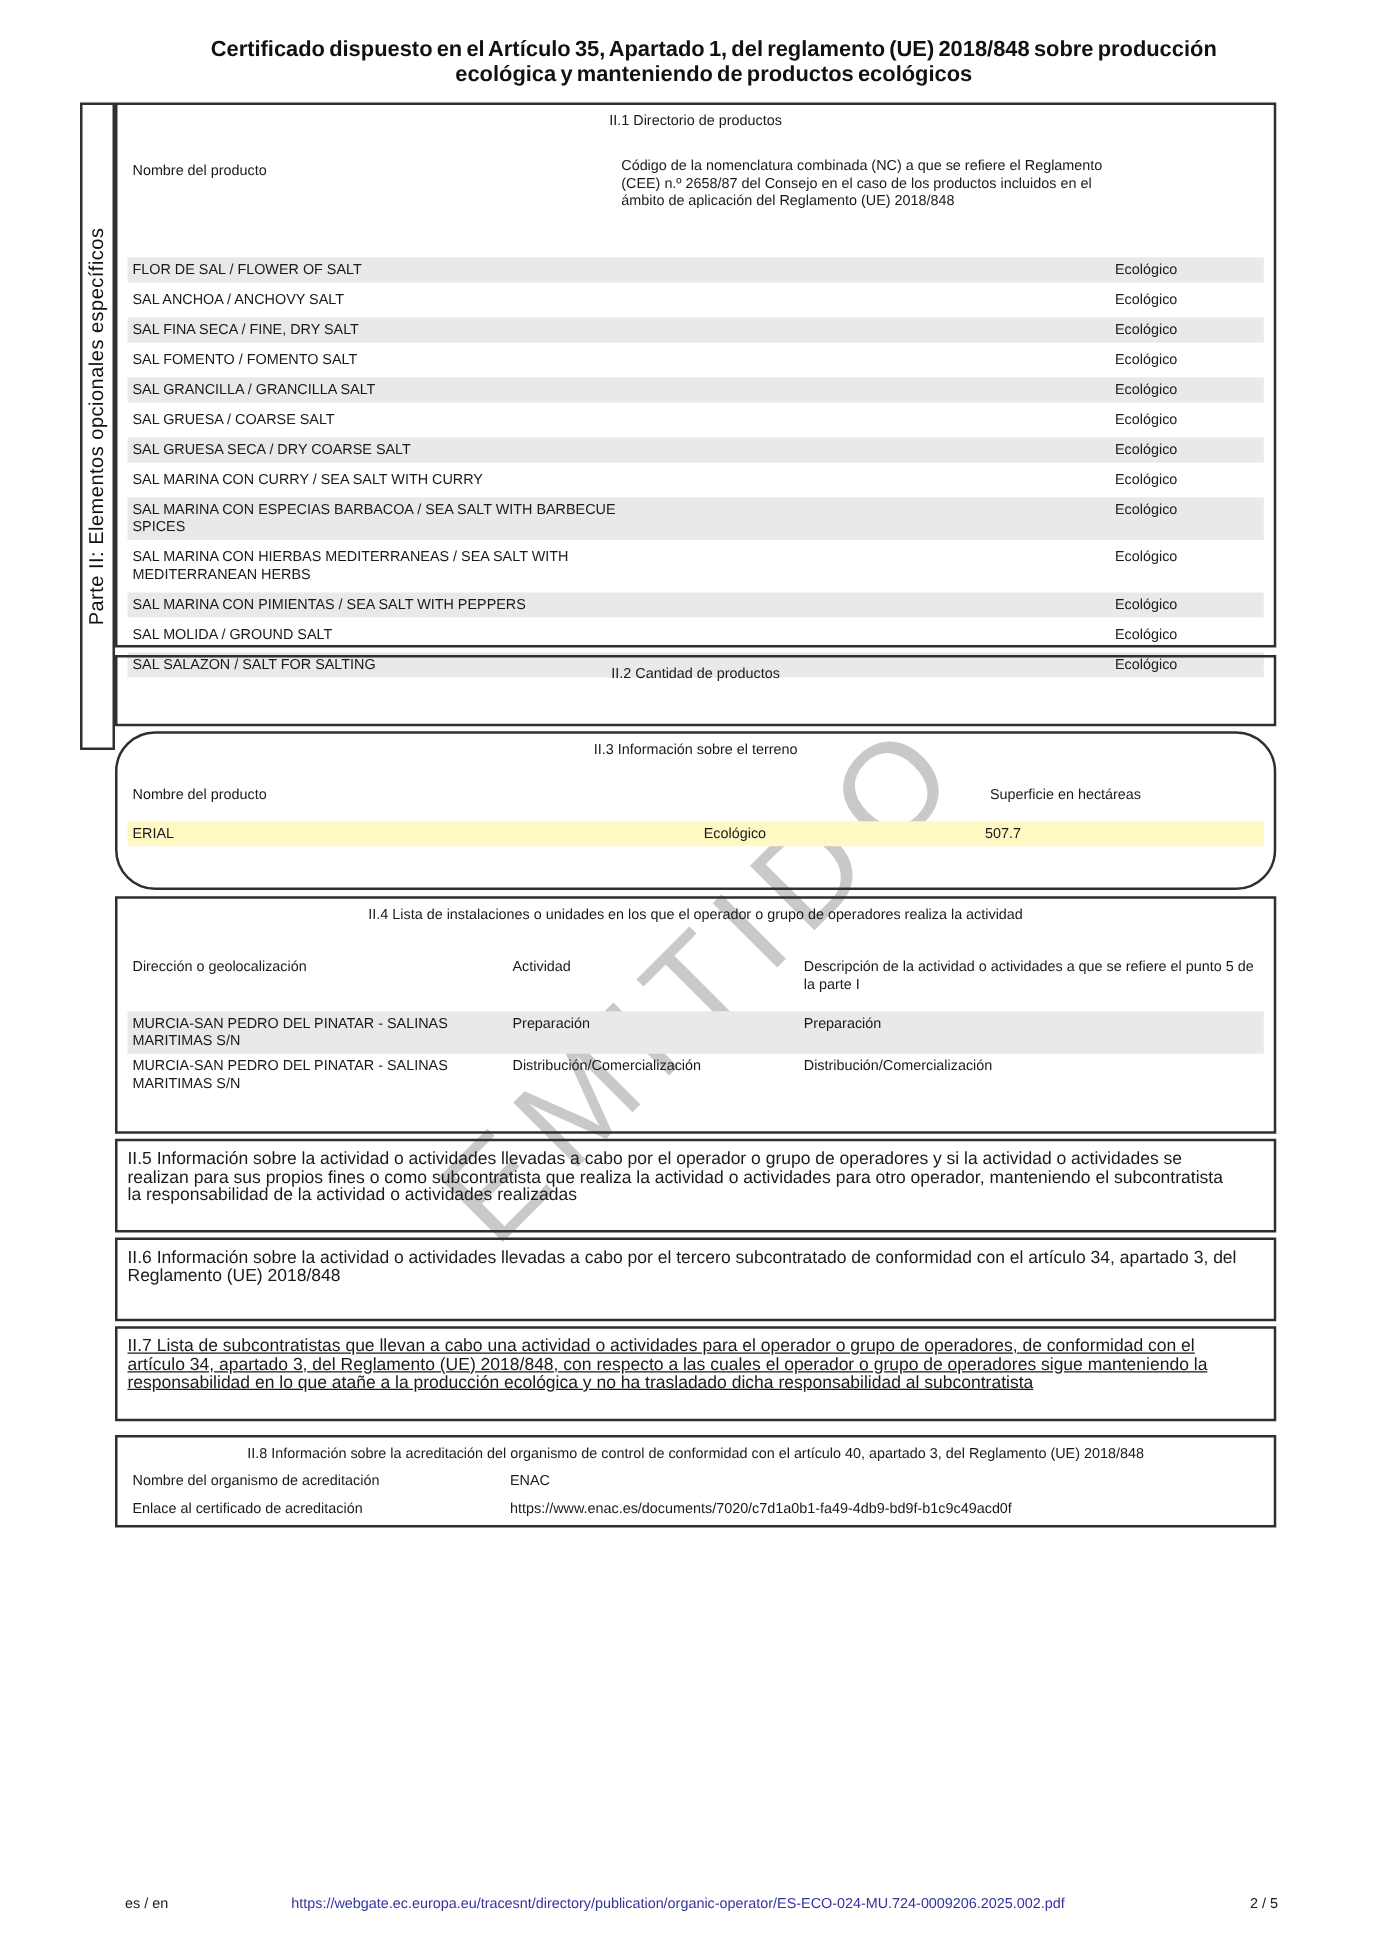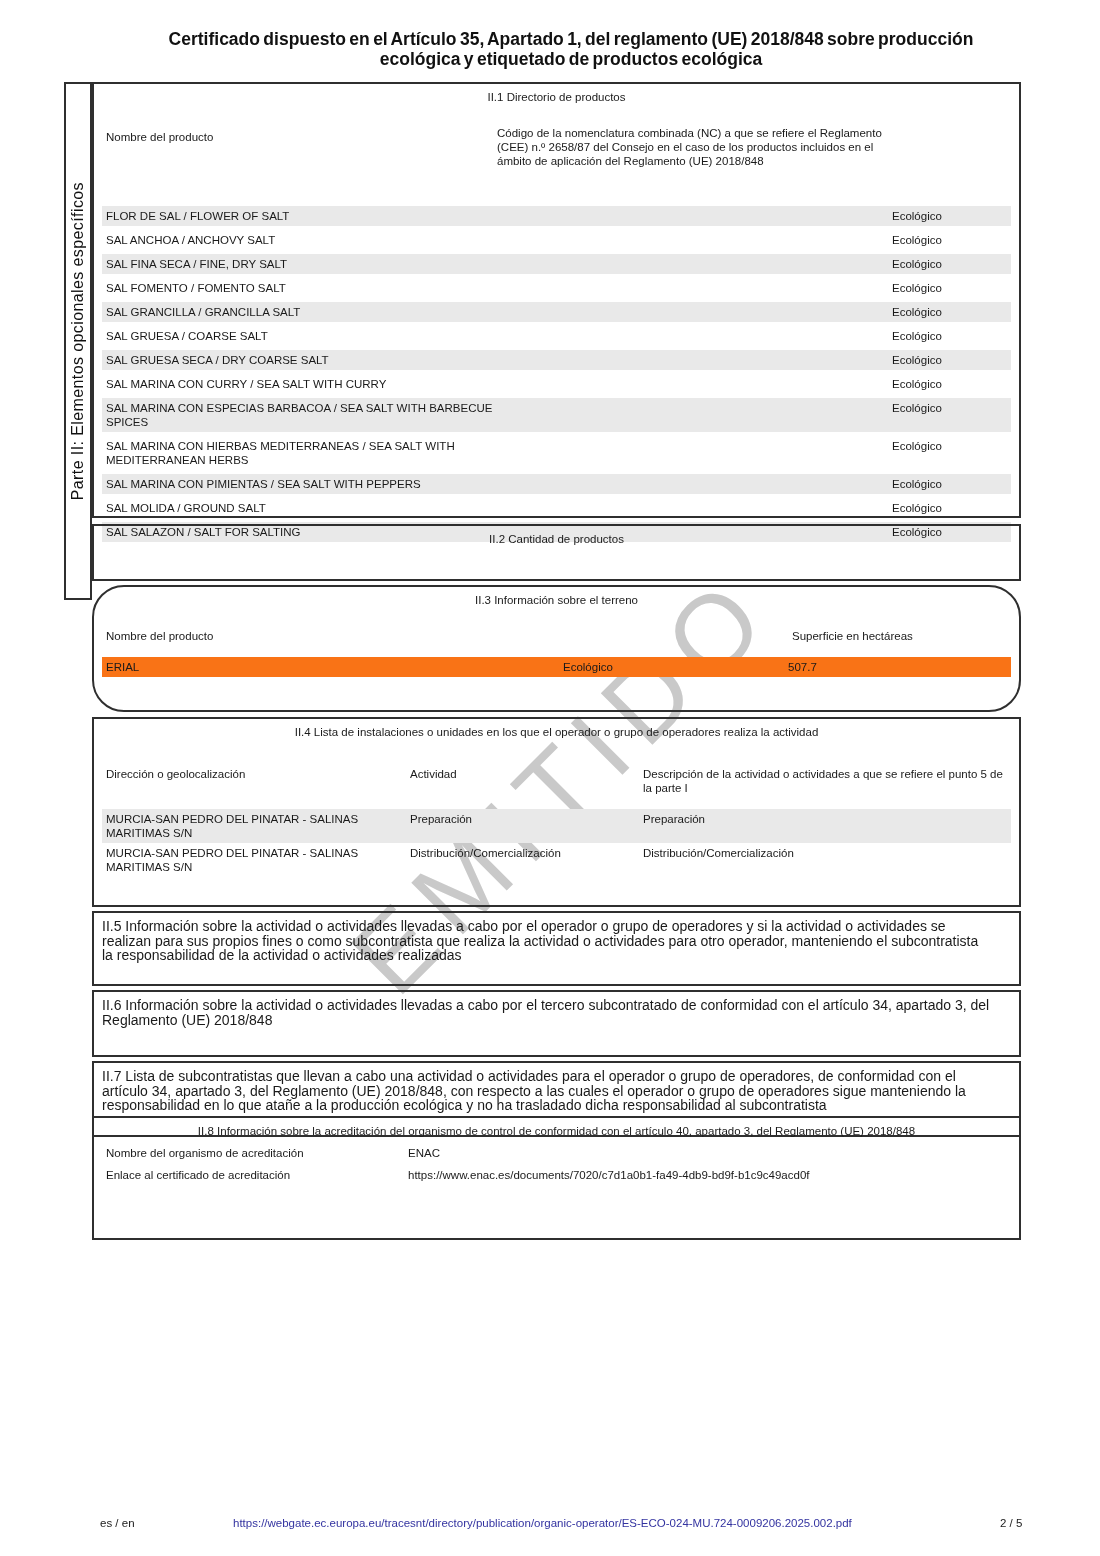--- a/index.html
+++ b/index.html
@@ -38,54 +38,54 @@
   #s1-rows { position:absolute; top:118px; left:0; right:0; }
   .prow { position:relative; margin:4px 8px; padding:3px 0 3px 4px; font-size:11.5px; line-height:14px; }
   .prow:nth-child(odd) { background:#e9e9e9; }
   .pname { display:inline-block; width:392px; vertical-align:top; }
   .pstatus { position:absolute; left:790px; top:3px; }
   
   #sec2 { top:524px; height:57px; }
   
   #sec3 { top:585px; height:127px;border-radius:32px; }
   #s3-rows { position:absolute; top:70px; left:0; right:0; }
-  .trow { position:relative; margin:0 8px; padding:3px 0 3px 4px; font-size:11.5px; line-height:14px; background:#f97316; }
+  .trow { position:relative; margin:0 8px; padding:3px 0 3px 4px; font-size:11.5px; line-height:14px; background:#fef9c3; }
   .tstatus { position:absolute; left:461px; top:3px; }
   .tarea   { position:absolute; left:686px; top:3px; }
   
   #sec4 { top:717px; height:190px; }
   #s4-rows { position:absolute; top:90px; left:0; right:0; }
   .frow { position:relative; margin:0 8px; padding:3px 0; font-size:11.5px; line-height:14px; }
   .frow:nth-child(odd) { background:#e9e9e9; }
   .faddr { display:inline-block; width:260px; padding-left:4px; vertical-align:top; }
   .fact  { position:absolute; left:308px; top:3px; }
   .fdesc { position:absolute; left:541px; top:3px; }
   
   #sec5 { top:911px; height:75px; }
   #sec6 { top:990px; height:67px; }
-  #sec7 { top:1061px; height:76px; }
-  
-  #sec8 { top:1116px; height:124px; }
+  #sec7 { top:1061px; height:76px;text-decoration:underline; }
+  
+  #sec8 { top:1148px; height:74px; }
   .acc-row { display:flex; margin:8px 8px 0 8px; font-size:11.5px; line-height:14px; }
   .acc-label { width:306px; padding-left:4px; }
   .acc-value { flex:1; }
   
   .footer { position:absolute; top:1516px; left:0; width:1100px; font-size:11.5px; line-height:14px; z-index:1; }
   .f-lang { position:absolute; left:100px; top:0; }
   .f-url  { position:absolute; left:233px; top:0; color:#3333a0; text-decoration:none; }
   .f-page { position:absolute; left:1000px; top:0; }
 </style>
 </head>
 <body>
 
 <div class="watermark">EMITIDO</div>
 
 <div class="page-title">
   <div>Certificado dispuesto en el Artículo 35, Apartado 1, del reglamento (UE) 2018/848 sobre producción</div>
-  <div>ecológica y etiquetado de productos ecológica</div>
+  <div>ecológica y manteniendo de productos ecológicos</div>
 </div>
 
 <div class="sidebar-box">
   <span>Parte II: Elementos opcionales específicos</span>
 </div>
 
 <div class="sec" id="sec1">
   <div class="sec-heading">II.1 Directorio de productos</div>
   <div class="colhead" style="left:12px; top:46px;">Nombre del producto</div>
   <div class="colhead" style="left:403px; top:42px; width:392px;">Código de la nomenclatura combinada (NC) a que se refiere el Reglamento (CEE) n.º 2658/87 del Consejo en el caso de los productos incluidos en el ámbito de aplicación del Reglamento (UE) 2018/848</div>

